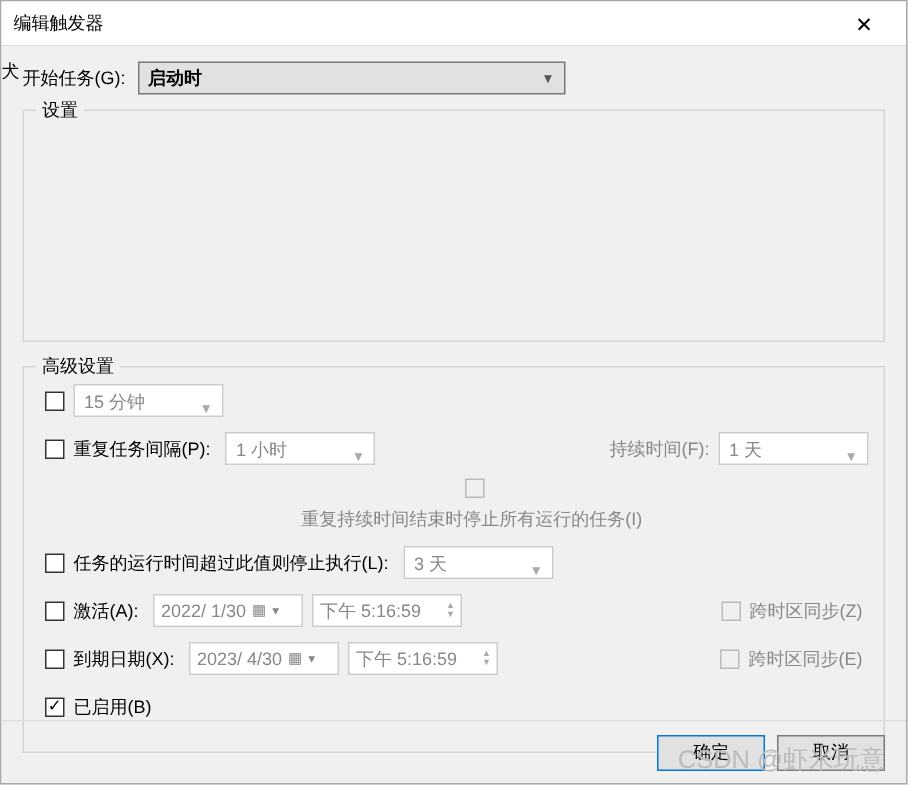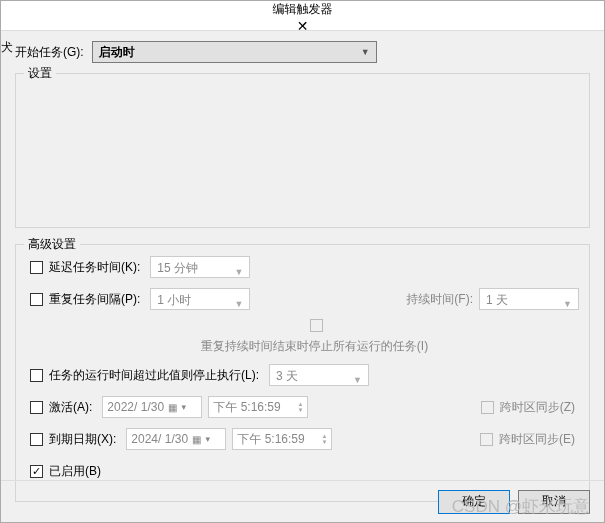--- a/index.html
+++ b/index.html
@@ -1,18 +1,18 @@
 <!DOCTYPE html>
 <html><head>
   <meta charset="utf-8">
   <style>
     * { box-sizing: border-box; margin: 0; padding: 0; }
     body { font-family: "Microsoft YaHei", "SimSun", sans-serif; font-size: 12px; background: #fff; color: #000; }
     .window { width: 605px; height: 523px; border: 1px solid #aaa; background: #f0f0f0; position: relative; display: flex; flex-direction: column; }
-    .titlebar { height: 30px; background: #fff; border-bottom: 1px solid #ddd; display: flex; align-items: center; padding: 0 8px; flex-direction: column; }
+    .titlebar { height: 30px; background: #fff; border-bottom: 1px solid #ddd; display: flex; align-items: center; padding: 0 8px; }
     .titlebar-title { flex: 1; }
     .close-btn { width: 40px; height: 28px; display: flex; align-items: center; justify-content: center; font-size: 14px; cursor: pointer; }
     .content { padding: 10px 14px; flex: 1; display: flex; flex-direction: column; background: #f0f0f0; }
     .row { display: flex; align-items: center; margin-bottom: 8px; gap: 8px; }
     .dropdown { height: 22px; border: 1px solid #7a7a7a; background: #e1e1e1; padding: 0 6px; display: flex; align-items: center; justify-content: space-between; font-size: 12px; font-weight: bold; }
     .dropdown.main { width: 285px; }
     .dropdown .arrow { font-size: 9px; color: #555; }
     .fieldset { border: 1px solid #d5d5d5; padding: 10px 10px 10px 14px; margin-top: 2px; position: relative; }
     .fieldset-label { position: absolute; top: -9px; left: 8px; background: #f0f0f0; padding: 0 4px; font-size: 12px; }
     .settings-box { height: 155px; }
@@ -66,21 +66,20 @@
 
     <div class="fieldset settings-box">
       <span class="fieldset-label">设置</span>
     </div>
 
     <div class="fieldset advanced">
       <span class="fieldset-label">高级设置</span>
 
       <div class="adv-row">
         <span class="checkbox"></span>
-        <span class="check-label">延迟任务时间(K):</span>
         <div class="combo w100">
           <span>15 分钟</span>
           <span class="arrow">▼</span>
         </div>
       </div>
 
       <div class="adv-row">
         <span class="checkbox"></span>
         <span class="check-label">重复任务间隔(P):</span>
         <div class="combo w100">
@@ -128,21 +127,21 @@
         <div class="right-group">
           <span class="checkbox disabled"></span>
           <span class="check-label disabled">跨时区同步(Z)</span>
         </div>
       </div>
 
       <div class="adv-row">
         <span class="checkbox"></span>
         <span class="check-label">到期日期(X):</span>
         <div class="datebox">
-          <span>2024/ 1/30</span>
+          <span>2023/ 4/30</span>
           <span class="cal">▦</span>
           <span class="arrow">▾</span>
         </div>
         <div class="timebox">
           <span>下午  5:16:59</span>
           <span class="spinner">
               <span>▲</span>
               <span>▼</span>
             </span>
         </div>

